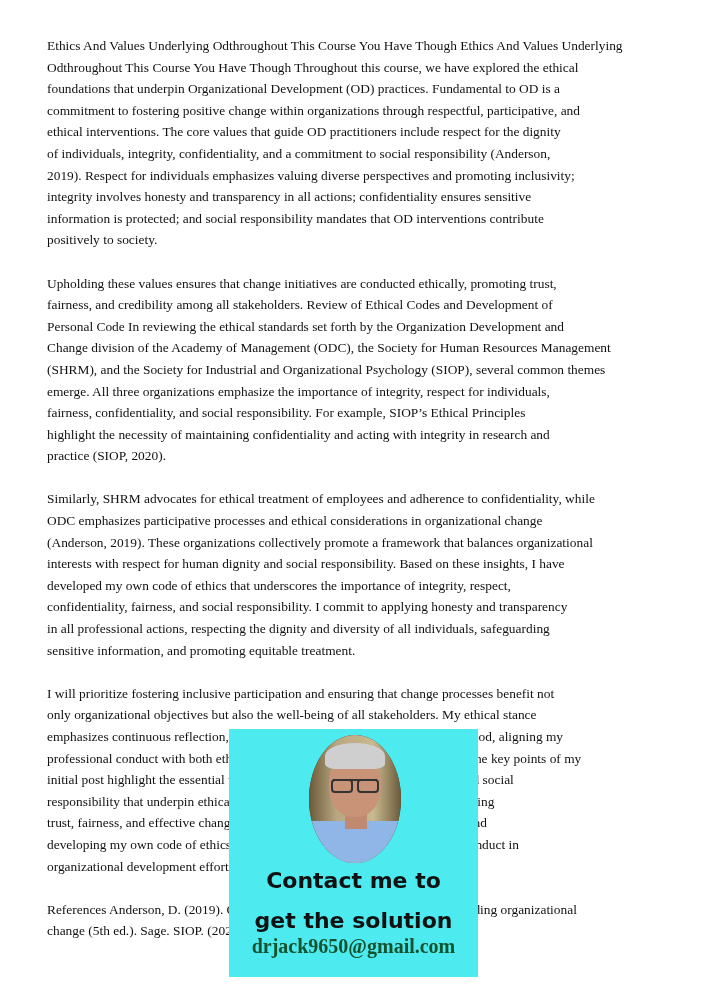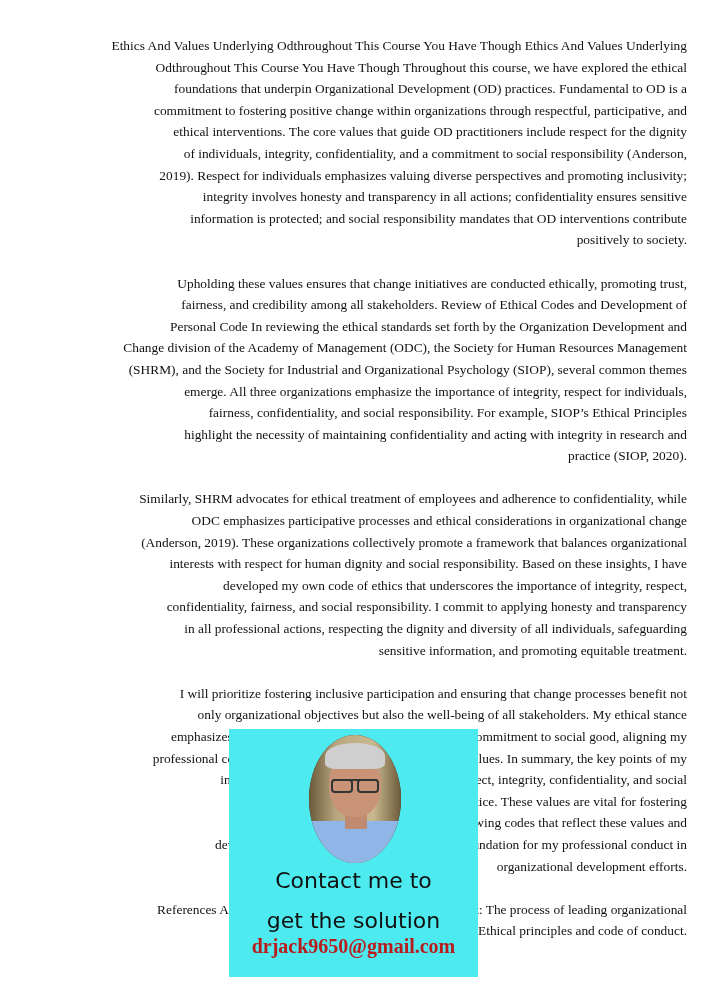--- a/index.html
+++ b/index.html
@@ -19,21 +19,20 @@
       top: 35px;
       width: 640px;
       font-family: "Liberation Serif", "DejaVu Serif", serif;
       font-size: 13.4px;
       line-height: 21.6px;
       color: #111111;
     }
     .para {
       margin: 0 0 21.6px 0;
       white-space: pre-line;
-      text-align: right;
     }
     .overlay {
       position: absolute;
       left: 229px;
       top: 729px;
       width: 249px;
       height: 248px;
       background: #4deaf0;
     }
     .portrait {
@@ -93,36 +92,36 @@
       border-radius: 4px;
     }
     .portrait .glasses::before { left: -2px; }
     .portrait .glasses::after { right: -2px; }
     .cta-line {
       position: absolute;
       left: 0;
       width: 249px;
       text-align: center;
       font-family: "DejaVu Sans", "Liberation Sans", sans-serif;
-      font-weight: normal;
+      font-weight: bold;
       color: #111111;
     }
     .cta-line.l1 { top: 138px; font-size: 22px; line-height: 28px; }
     .cta-line.l2 { top: 170px; font-size: 22px; line-height: 28px; margin-top: 8px; }
     .email {
       position: absolute;
       left: 0;
       top: 204px;
       width: 249px;
       text-align: center;
       font-family: "Liberation Serif", "DejaVu Serif", serif;
       font-weight: bold;
       font-size: 20px;
       line-height: 26px;
-      color: #b91c1c;
+      color: #14532d;
     }
   </style>
 </head>
 <body>
 
 <div class="page">
   <p class="para">Ethics And Values Underlying Odthroughout This Course You Have Though Ethics And Values Underlying
 Odthroughout This Course You Have Though Throughout this course, we have explored the ethical
 foundations that underpin Organizational Development (OD) practices. Fundamental to OD is a
 commitment to fostering positive change within organizations through respectful, participative, and

